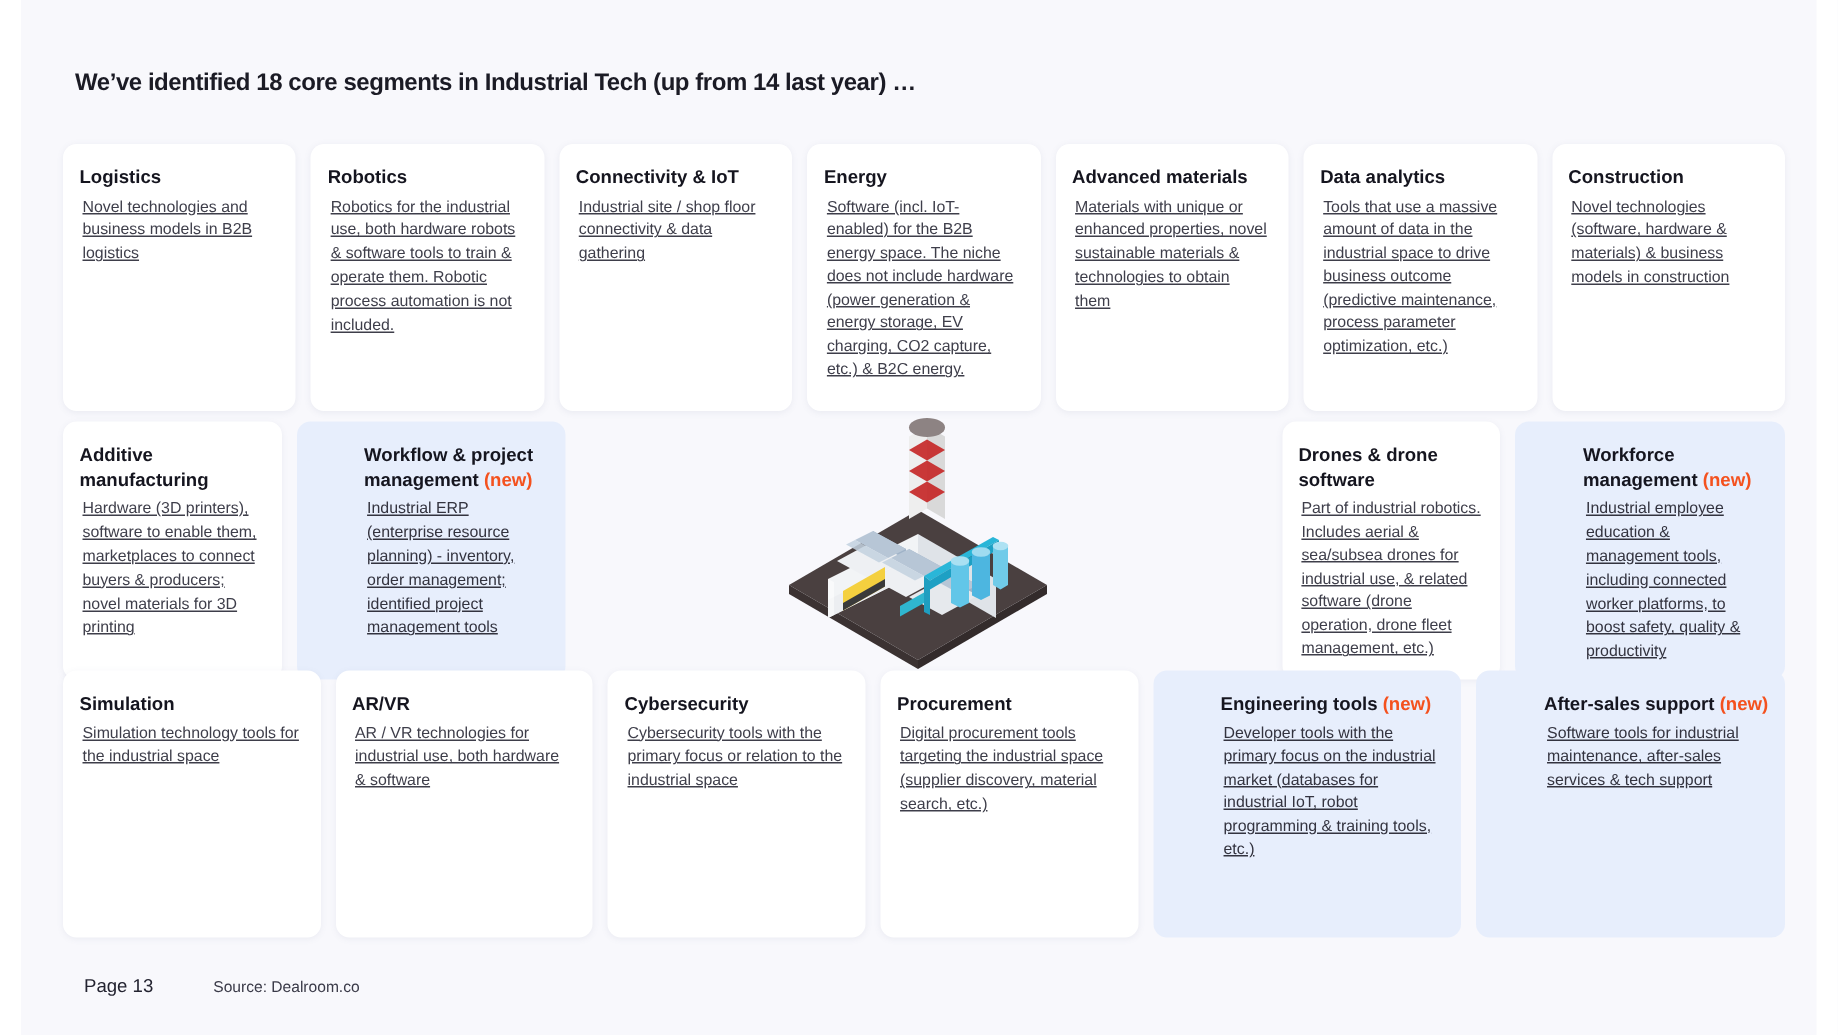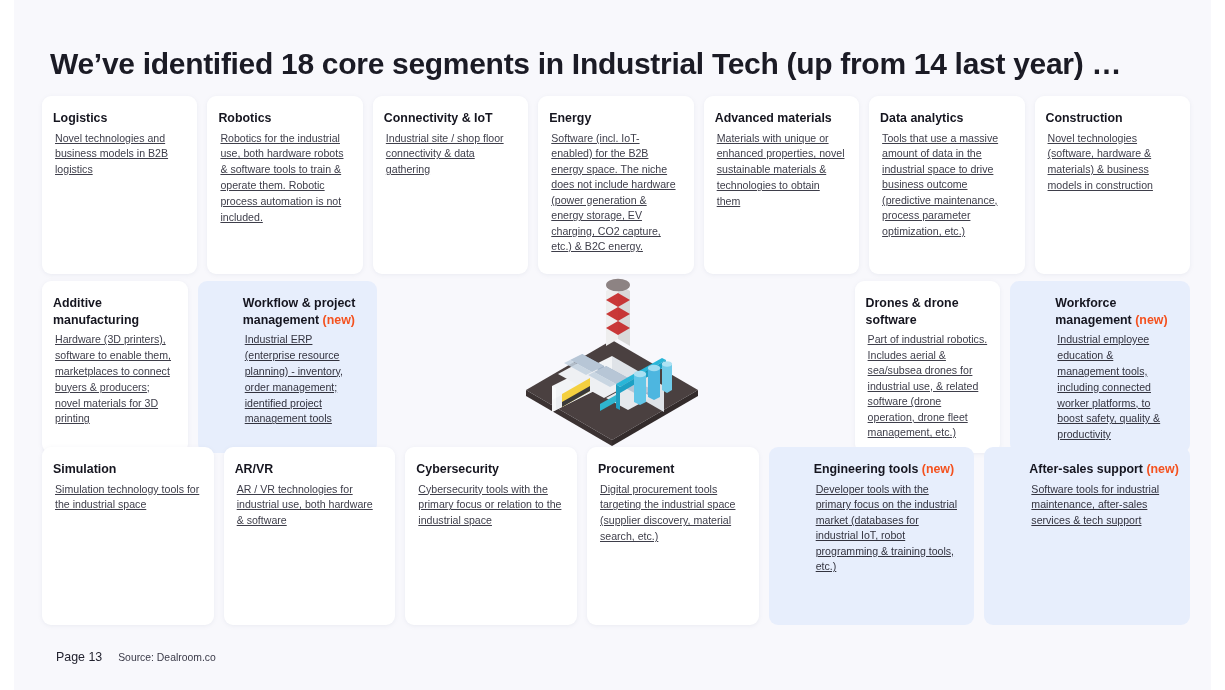--- a/index.html
+++ b/index.html
@@ -32,21 +32,21 @@
     width: 1197px;
     height: 690px;
     background: #f8f8fc;
   }
 
   #title {
     position: absolute;
     left: 50px;
     top: 46px;
     width: 1120px;
-    font-size: 30px;
+    font-size: 16px;
     font-weight: bold;
     color: #1b1b25;
     letter-spacing: -0.3px;
     line-height: 1.2;
     white-space: nowrap;
   }
 
   
   .row {
     position: absolute;
@@ -109,21 +109,21 @@
     height: 180px;
   }
 
   
   #footer-left {
     position: absolute;
     left: 56px;
     top: 650px;
     display: flex;
     align-items: baseline;
-    gap: 16px;
+    gap: 40px;
   }
   #page-num {
     font-size: 12.4px;
     color: #232330;
     font-weight: 500;
   }
   #source {
     font-size: 10.4px;
     color: #3a3a48;
   }

